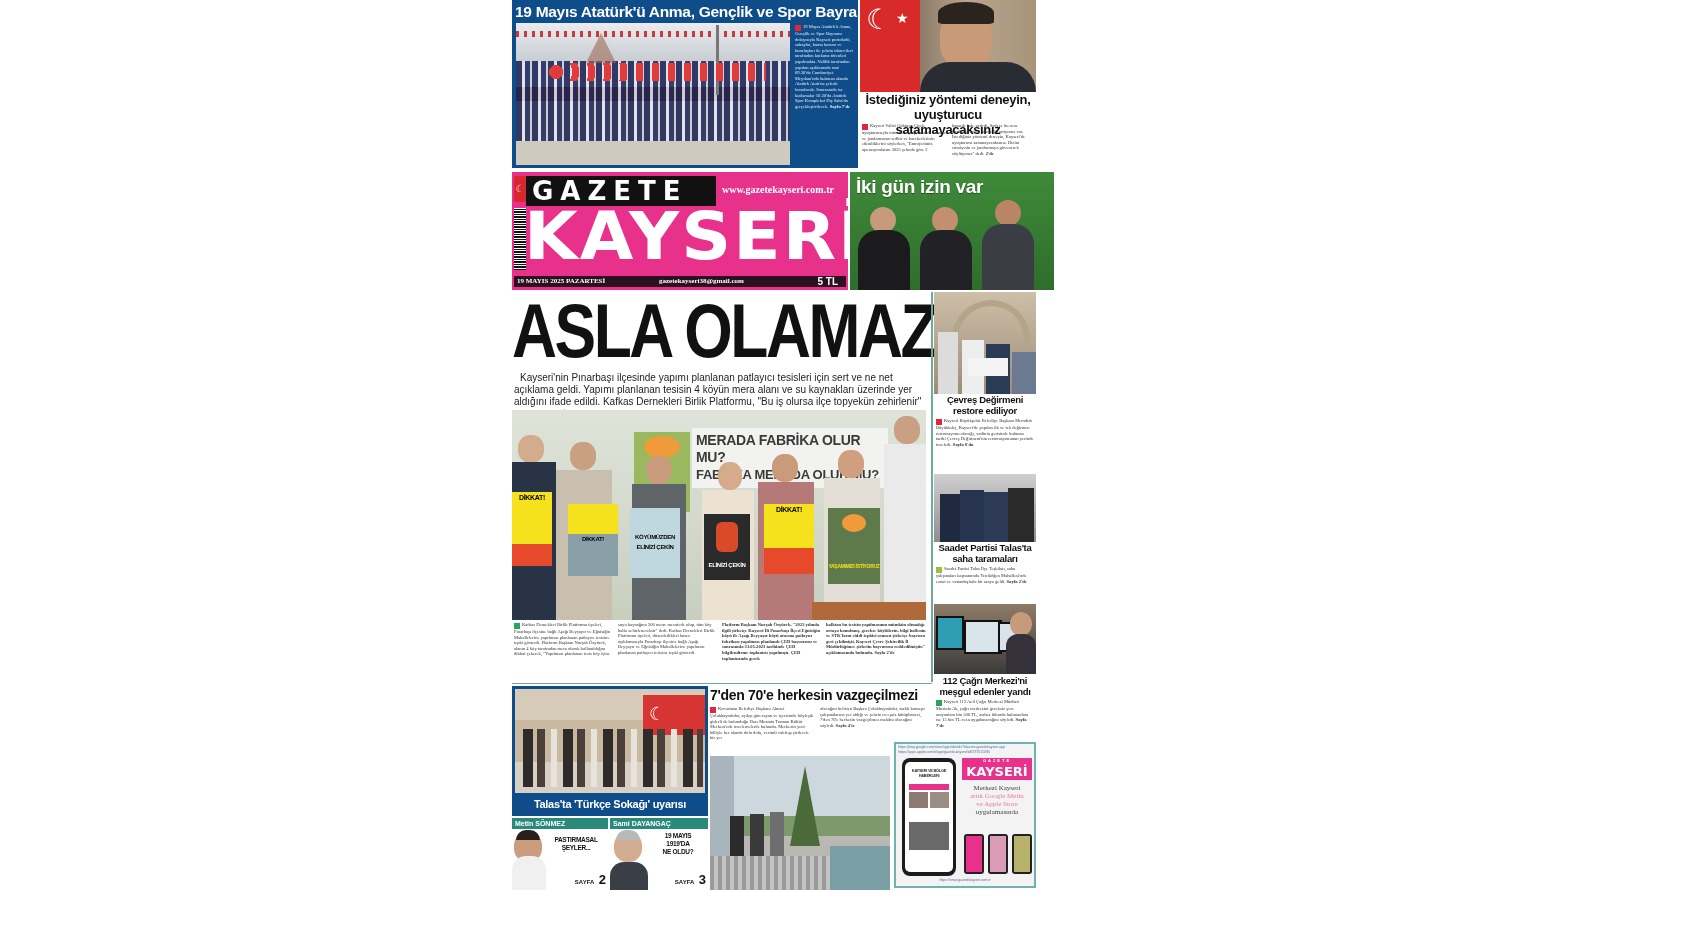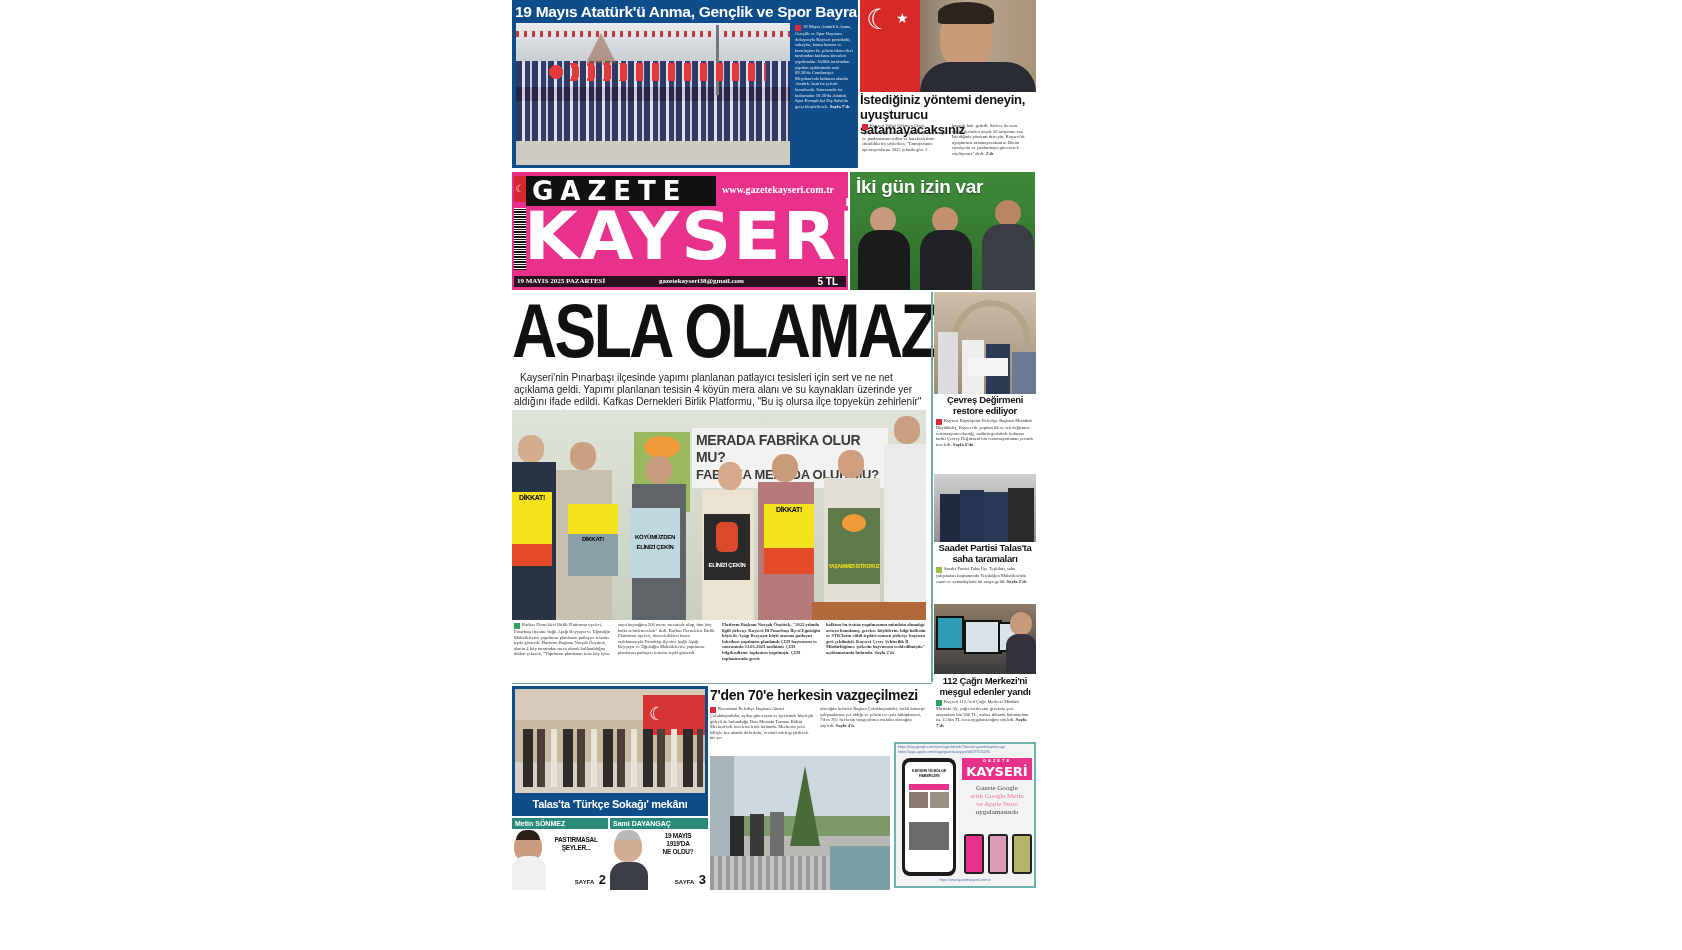--- a/index.html
+++ b/index.html
@@ -42,21 +42,21 @@
 
   <div class="abs" style="left:348px;top:0;width:176px;height:168px;background:#fff;">
     <div class="photo" style="left:0;top:0;width:176px;height:92px;background:#d92a2a;">
       <div class="abs" style="left:6px;top:6px;color:#fff;font-size:28px;line-height:28px;">☾</div>
       <div class="abs" style="left:36px;top:10px;color:#fff;font-size:14px;">★</div>
       <div class="abs" style="left:60px;top:0;width:116px;height:92px;background:linear-gradient(90deg,#8a7b68,#b9a58e 40%,#a89478);"></div>
       <div class="abs" style="left:80px;top:8px;width:52px;height:60px;border-radius:45% 45% 40% 40%;background:#c99a78;"></div>
       <div class="abs" style="left:78px;top:2px;width:56px;height:22px;border-radius:50% 50% 10% 10%;background:#2b231d;"></div>
       <div class="abs" style="left:60px;top:62px;width:116px;height:30px;background:#2a2c33;border-radius:30px 30px 0 0;"></div>
     </div>
-    <div class="abs cond" style="left:0;top:92px;width:176px;text-align:left;font-size:13px;line-height:15px;color:#111;">
+    <div class="abs cond" style="left:0;top:92px;width:176px;text-align:center;font-size:13px;line-height:15px;color:#111;">
       <div>İstediğiniz yöntemi deneyin,</div>
       <div>uyuşturucu satamayacaksınız</div>
     </div>
     <div class="col txt" style="left:2px;top:123px;width:86px;height:45px;">
       <span class="sq" style="background:#e0263a;"></span><span>Kayseri Valisi Gökmen Çiçek, uyuşturucuyla mücadele çerçevesinde emniyet ve jandarmanın tedbir ve hareketlerinin etkinliklerini söylerken, "Emniyetimiz operasyonlarını 2025 yılında göre 2</span>
     </div>
     <div class="col txt" style="left:92px;top:123px;width:82px;height:45px;">
       <span>başarılı hale getirdi. Sadece bu sene terakkilerinden yüzde 50 artıyoruz var. İstediğiniz yöntemi deneyin, Kayseri'de uyuşturucu satamayacaksınız. Bizim emniyetin ve jandarmaya güvenerek söylüyoruz" dedi.</span> <b>2'de</b>
     </div>
   </div>
@@ -68,21 +68,21 @@
     <div class="abs" style="left:20px;top:3px;font-family:'DejaVu Sans',sans-serif;font-weight:bold;font-size:26px;letter-spacing:7px;color:#fff;line-height:32px;">GAZETE</div>
     <div class="abs" style="left:210px;top:12px;font-family:'Liberation Serif',serif;font-weight:bold;font-size:10px;color:#fff;">www.gazetekayseri.com.tr</div>
     <div class="abs" style="left:12px;top:30px;font-family:'DejaVu Sans',sans-serif;font-weight:bold;font-size:66px;line-height:70px;letter-spacing:2px;color:#fff;transform:scaleX(1.05);transform-origin:left;">KAYSERİ</div>
     <div class="abs" style="left:2px;top:104px;width:332px;height:11px;background:#2b1020;">
       <span class="abs" style="left:3px;top:0;font-family:'Liberation Serif',serif;font-weight:bold;font-size:7px;line-height:11px;color:#fff;">19 MAYIS 2025 PAZARTESİ</span>
       <span class="abs" style="left:145px;top:0;font-family:'Liberation Serif',serif;font-weight:bold;font-size:7px;line-height:11px;color:#fff;">gazetekayseri38@gmail.com</span>
       <span class="abs" style="right:8px;top:0;font-family:Liberation Sans, sans-serif;font-weight:bold;font-size:10px;line-height:11px;color:#fff;">5 TL</span>
     </div>
   </div>
 
-  <div class="abs grass" style="left:338px;top:172px;width:185px;height:118px;">
+  <div class="abs grass" style="left:338px;top:172px;width:204px;height:118px;">
     <div class="abs cond" style="left:6px;top:3px;font-size:19px;color:#fff;line-height:24px;text-shadow:0 1px 1px rgba(0,0,0,.4);">İki gün izin var</div>
     <div class="abs" style="left:20px;top:35px;width:26px;height:26px;border-radius:50%;background:#c79a7c;"></div>
     <div class="abs" style="left:8px;top:58px;width:52px;height:60px;border-radius:20px 20px 0 0;background:#1b1b1d;"></div>
     <div class="abs" style="left:82px;top:35px;width:26px;height:26px;border-radius:50%;background:#c28f70;"></div>
     <div class="abs" style="left:70px;top:58px;width:52px;height:60px;border-radius:20px 20px 0 0;background:#222226;"></div>
     <div class="abs" style="left:145px;top:28px;width:26px;height:26px;border-radius:50%;background:#b98566;"></div>
     <div class="abs" style="left:132px;top:52px;width:52px;height:66px;border-radius:20px 20px 0 0;background:#3a3d44;"></div>
   </div>
 
   <div class="abs" style="left:0;top:292px;width:418px;height:390px;">
@@ -191,21 +191,21 @@
   </div>
 
   <div class="abs" style="left:0;top:683px;width:420px;height:1px;background:#6fa9a0;"></div>
 
   <div class="abs" style="left:0;top:686px;width:196px;height:130px;background:#0f4c8a;">
     <div class="photo" style="left:3px;top:3px;width:190px;height:104px;background:linear-gradient(#d6cbb8 0 30%,#c9b9a1 30% 70%,#d8d0c2 70%);">
       <div class="abs" style="left:128px;top:6px;width:62px;height:40px;background:#d73434;"></div>
       <div class="abs" style="left:134px;top:16px;color:#fff;font-size:18px;line-height:18px;">☾</div>
       <div class="abs" style="left:8px;top:40px;width:180px;height:58px;background:repeating-linear-gradient(90deg,#2e2b2a 0 10px,transparent 10px 14px,#4a3f39 14px 22px,transparent 22px 28px,#e8e4dc 28px 34px,transparent 34px 40px);"></div>
     </div>
-    <div class="abs cond" style="left:0;top:108px;width:196px;text-align:center;font-size:11px;line-height:20px;color:#fff;">Talas'ta 'Türkçe Sokağı' mekânı</div>
+    <div class="abs cond" style="left:0;top:108px;width:196px;text-align:center;font-size:11px;line-height:20px;color:#fff;">Talas'ta 'Türkçe Sokağı' uyarısı</div>
   </div>
 
   <div class="abs" style="left:0;top:818px;width:96px;height:72px;">
     <div class="abs" style="left:0;top:0;width:96px;height:11px;background:#2a8a7a;color:#fff;font-size:7px;font-weight:bold;line-height:11px;padding-left:3px;box-sizing:border-box;">Metin SÖNMEZ</div>
     <div class="abs" style="left:2px;top:14px;width:28px;height:30px;border-radius:45%;background:#c99d7e;"></div>
     <div class="abs" style="left:0;top:38px;width:34px;height:34px;background:#f0f0f0;border-radius:14px 14px 0 0;"></div>
     <div class="abs" style="left:4px;top:12px;width:24px;height:10px;border-radius:12px 12px 0 0;background:#2a1f18;"></div>
     <div class="abs cond" style="left:34px;top:18px;width:60px;text-align:center;font-size:6.5px;line-height:8px;color:#111;">
       <div>PASTIRMASAL</div>
         <div>ŞEYLER...</div>
@@ -260,21 +260,21 @@
         <div class="abs" style="left:4px;top:30px;width:19px;height:16px;background:#8a7a70;"></div>
         <div class="abs" style="left:25px;top:30px;width:19px;height:16px;background:#9a8f85;"></div>
         <div class="abs" style="left:4px;top:60px;width:40px;height:28px;background:#6a6a6a;"></div>
       </div>
     </div>
     <div class="abs" style="left:66px;top:14px;width:70px;height:22px;background:#e8318a;">
       <div style="font-size:4px;color:#fff;font-weight:bold;letter-spacing:2px;text-align:center;line-height:6px;">GAZETE</div>
       <div style="font-family:'DejaVu Sans',sans-serif;font-size:13px;font-weight:bold;color:#fff;text-align:center;line-height:15px;">KAYSERİ</div>
     </div>
     <div class="abs" style="left:64px;top:40px;width:74px;text-align:center;font-family:'Liberation Serif',serif;font-size:7px;line-height:8px;color:#444;">
-      <div>Gazete Google</div>
+      <div>Merkezi Kayseri</div>
       <div style="color:#e87a9a;">artık Google Metin</div>
       <div style="color:#e87a9a;">ve Apple Store</div>
       <div>uygulamasında</div>
     </div>
     <div class="abs" style="left:68px;top:90px;width:20px;height:40px;background:#222;border-radius:3px;">
         <div style="margin:2px;height:36px;background:#e8318a;"></div>
       </div>
     <div class="abs" style="left:92px;top:90px;width:20px;height:40px;background:#222;border-radius:3px;">
         <div style="margin:2px;height:36px;background:#d99bb5;"></div>
       </div>

